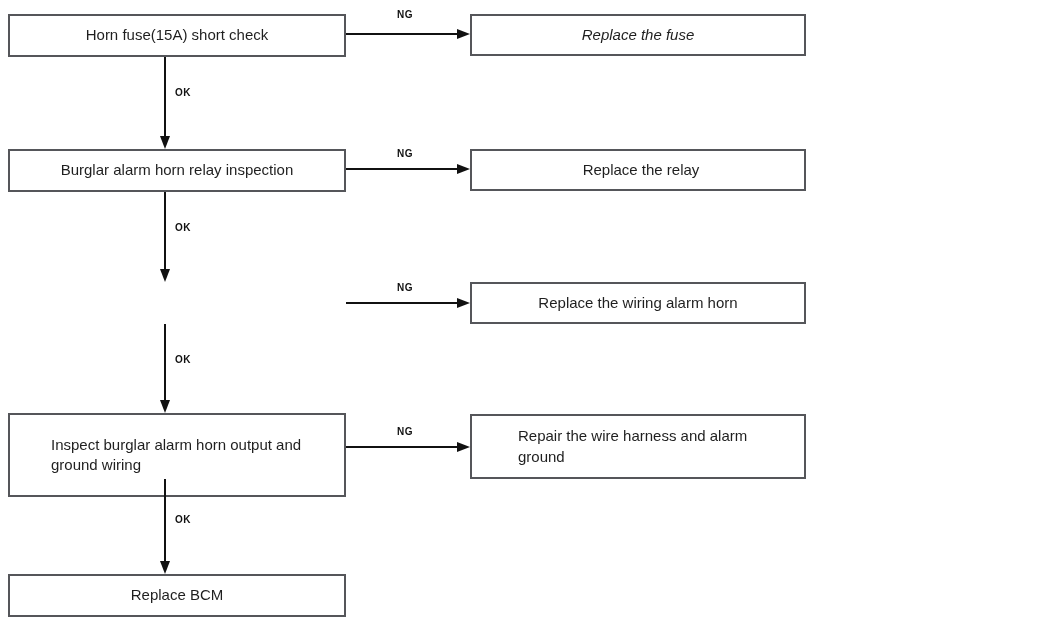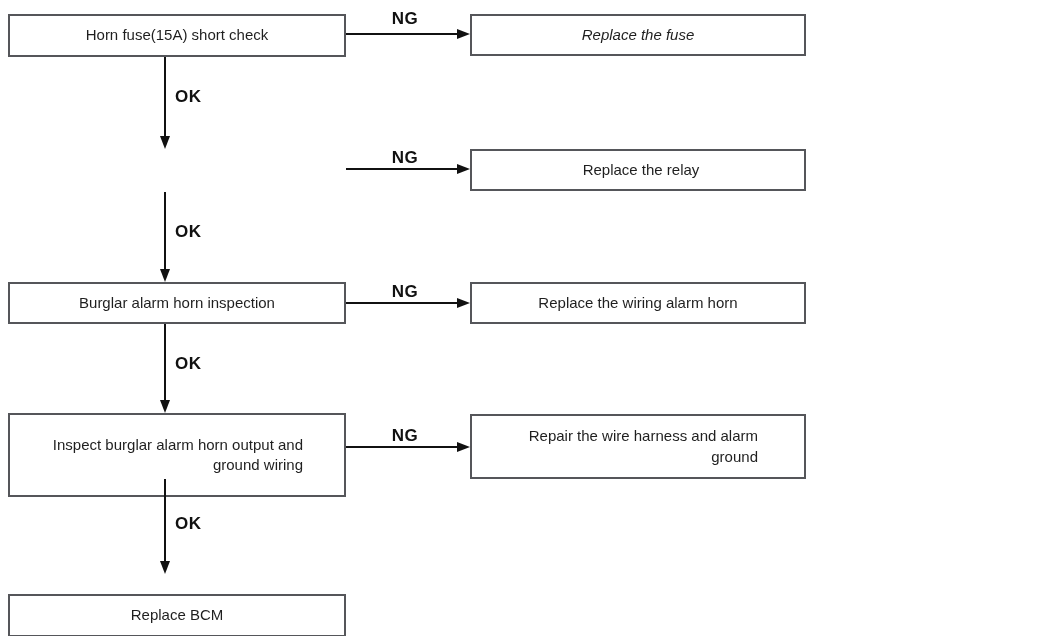--- a/index.html
+++ b/index.html
@@ -20,21 +20,21 @@
     color: var(--text);
     overflow: hidden;
   }
   .fc-box {
     position: absolute;
     border: 2px solid var(--box-border);
     background: var(--box-fill);
     display: flex;
     align-items: center;
     justify-content: center;
-    text-align: right;
+    text-align: left;
     font-size: 15px;
     line-height: 1.35;
     color: var(--text);
   }
   .fc-box .txt { display: inline-block; }
   .vline {
     position: absolute;
     width: 1.6px;
     background: var(--connector);
   }
@@ -52,46 +52,46 @@
   }
   .arrow-right {
     position: absolute;
     width: 0; height: 0;
     border-top: 5.5px solid transparent;
     border-bottom: 5.5px solid transparent;
     border-left: 13px solid var(--connector);
   }
   .edge-label {
     position: absolute;
-    font-size: 17px;
+    font-size: 10px;
     font-weight: bold;
     letter-spacing: 0.5px;
     color: var(--connector);
   }
   .ng { width: 50px; text-align: center; }
 </style>
 </head>
 <body>
 
 <div id="canvas">
 
   <div class="fc-box" style="left:8px; top:14px; width:338px; height:43px;">
     <span class="txt">Horn fuse(15A) short check</span>
   </div>
 
+  <div class="fc-box" style="left:8px; top:149px; width:338px; height:43px;">
+    <span class="txt">Burglar alarm horn relay inspection</span>
+  </div>
 
-  <div class="fc-box" style="left:8px; top:282px; width:338px; height:42px;">
-    <span class="txt">Burglar alarm horn inspection</span>
-  </div>
 
   <div class="fc-box" style="left:8px; top:413px; width:338px; height:84px;">
     <span class="txt" style="max-width:252px;">Inspect burglar alarm horn output and ground wiring</span>
   </div>
 
-  <div class="fc-box" style="left:8px; top:594px; width:338px; height:43px;">
+  <div class="fc-box" style="left:8px; top:574px; width:338px; height:43px;">
     <span class="txt">Replace BCM</span>
   </div>
 
   <div class="fc-box" style="left:470px; top:14px; width:336px; height:42px;font-style:italic;">
     <span class="txt">Replace the fuse</span>
   </div>
 
   <div class="fc-box" style="left:470px; top:149px; width:336px; height:42px;padding-left:6px;">
     <span class="txt">Replace the relay</span>
   </div>

